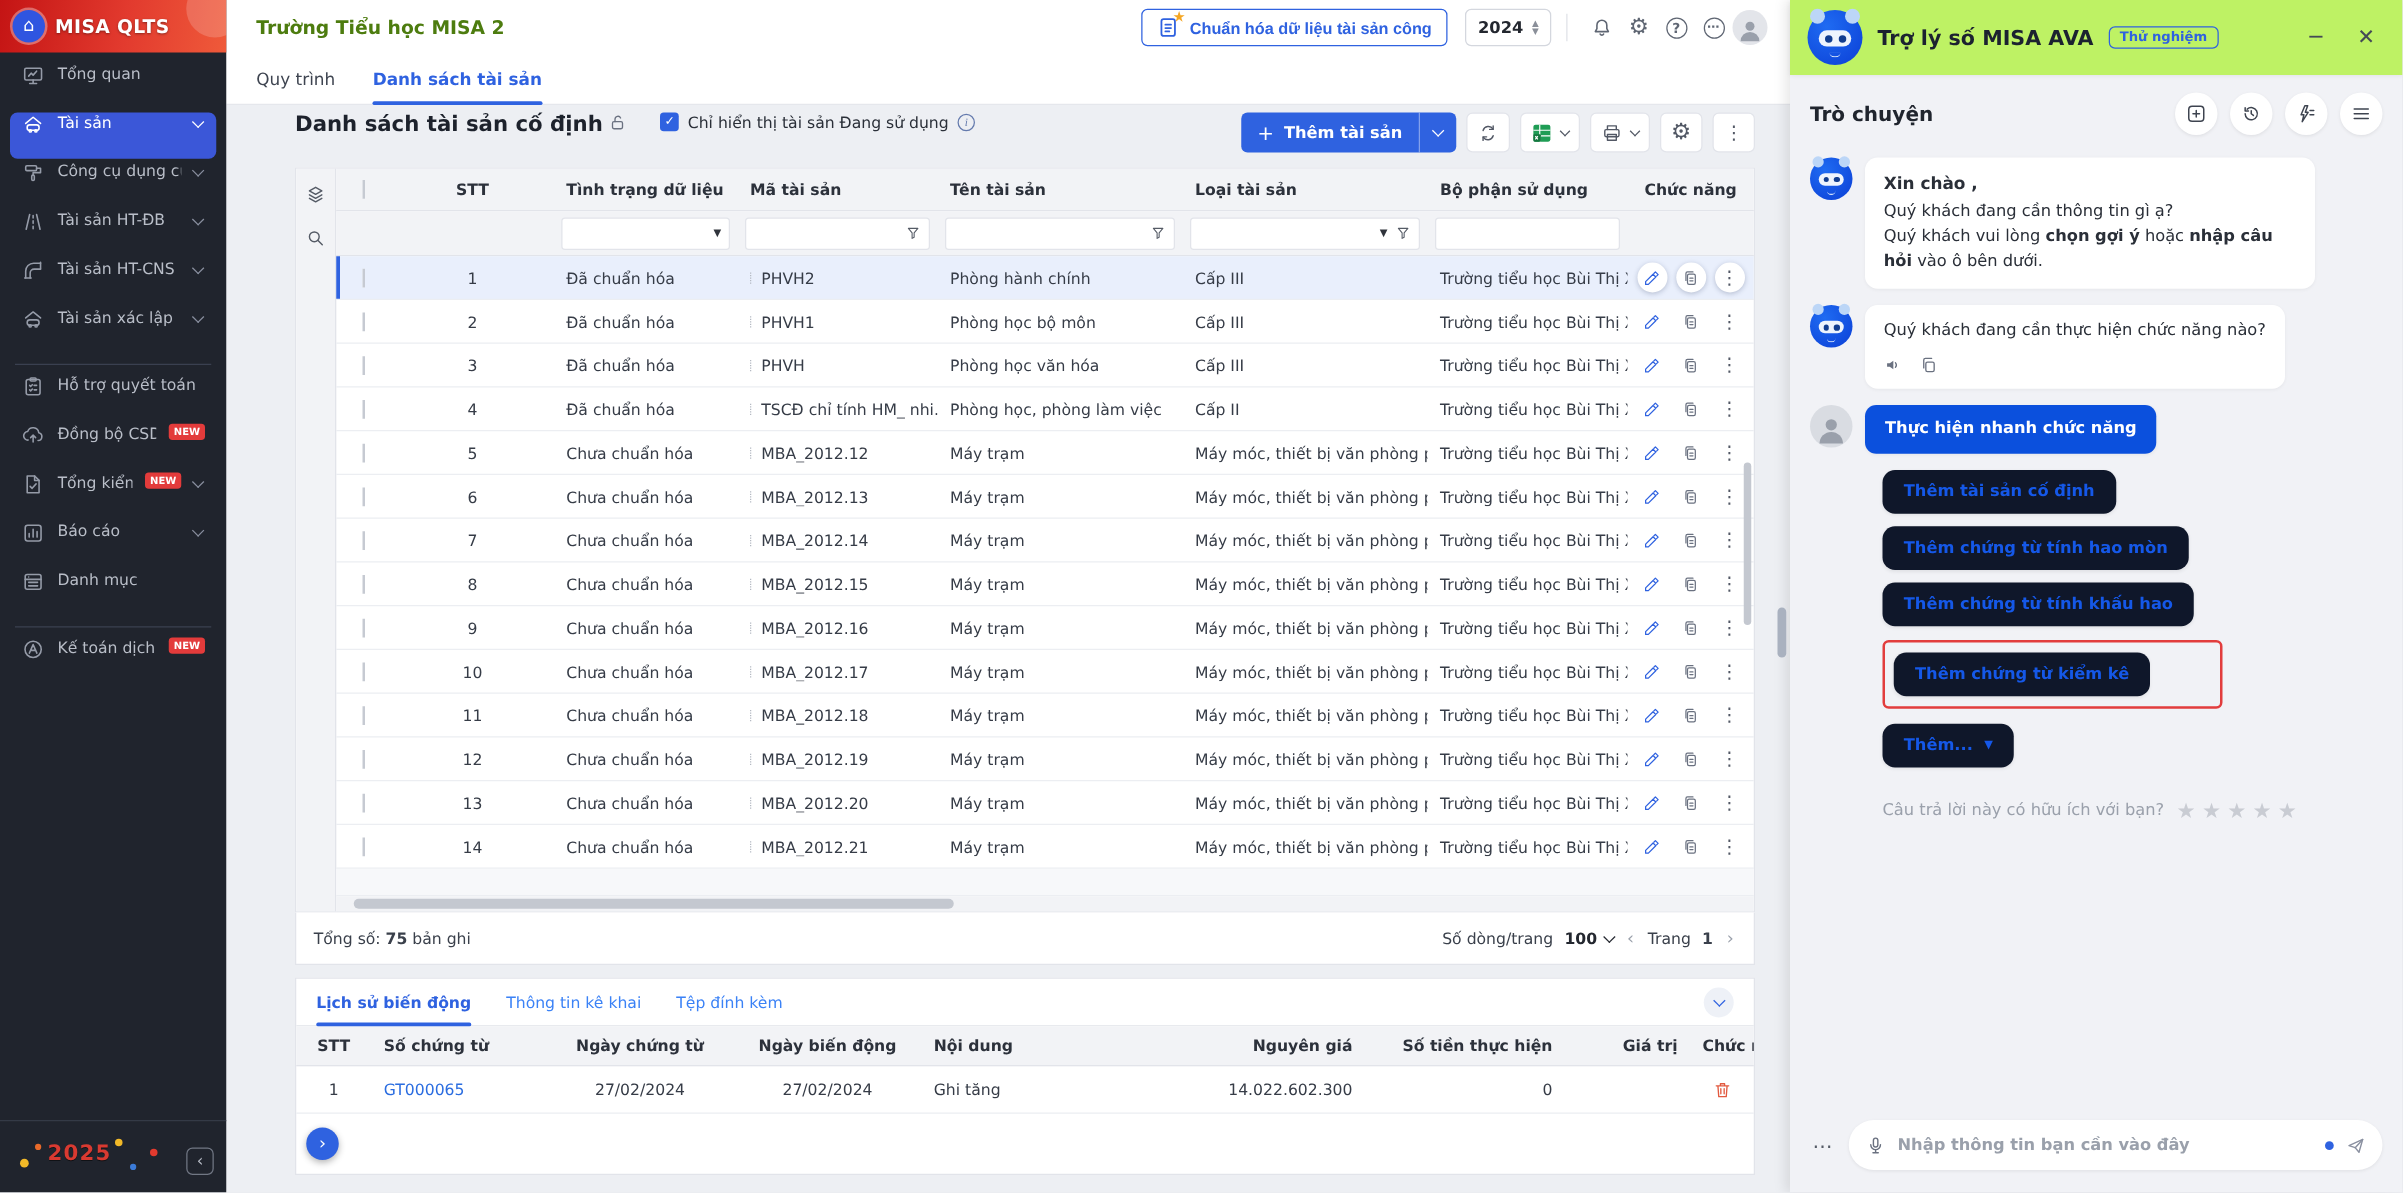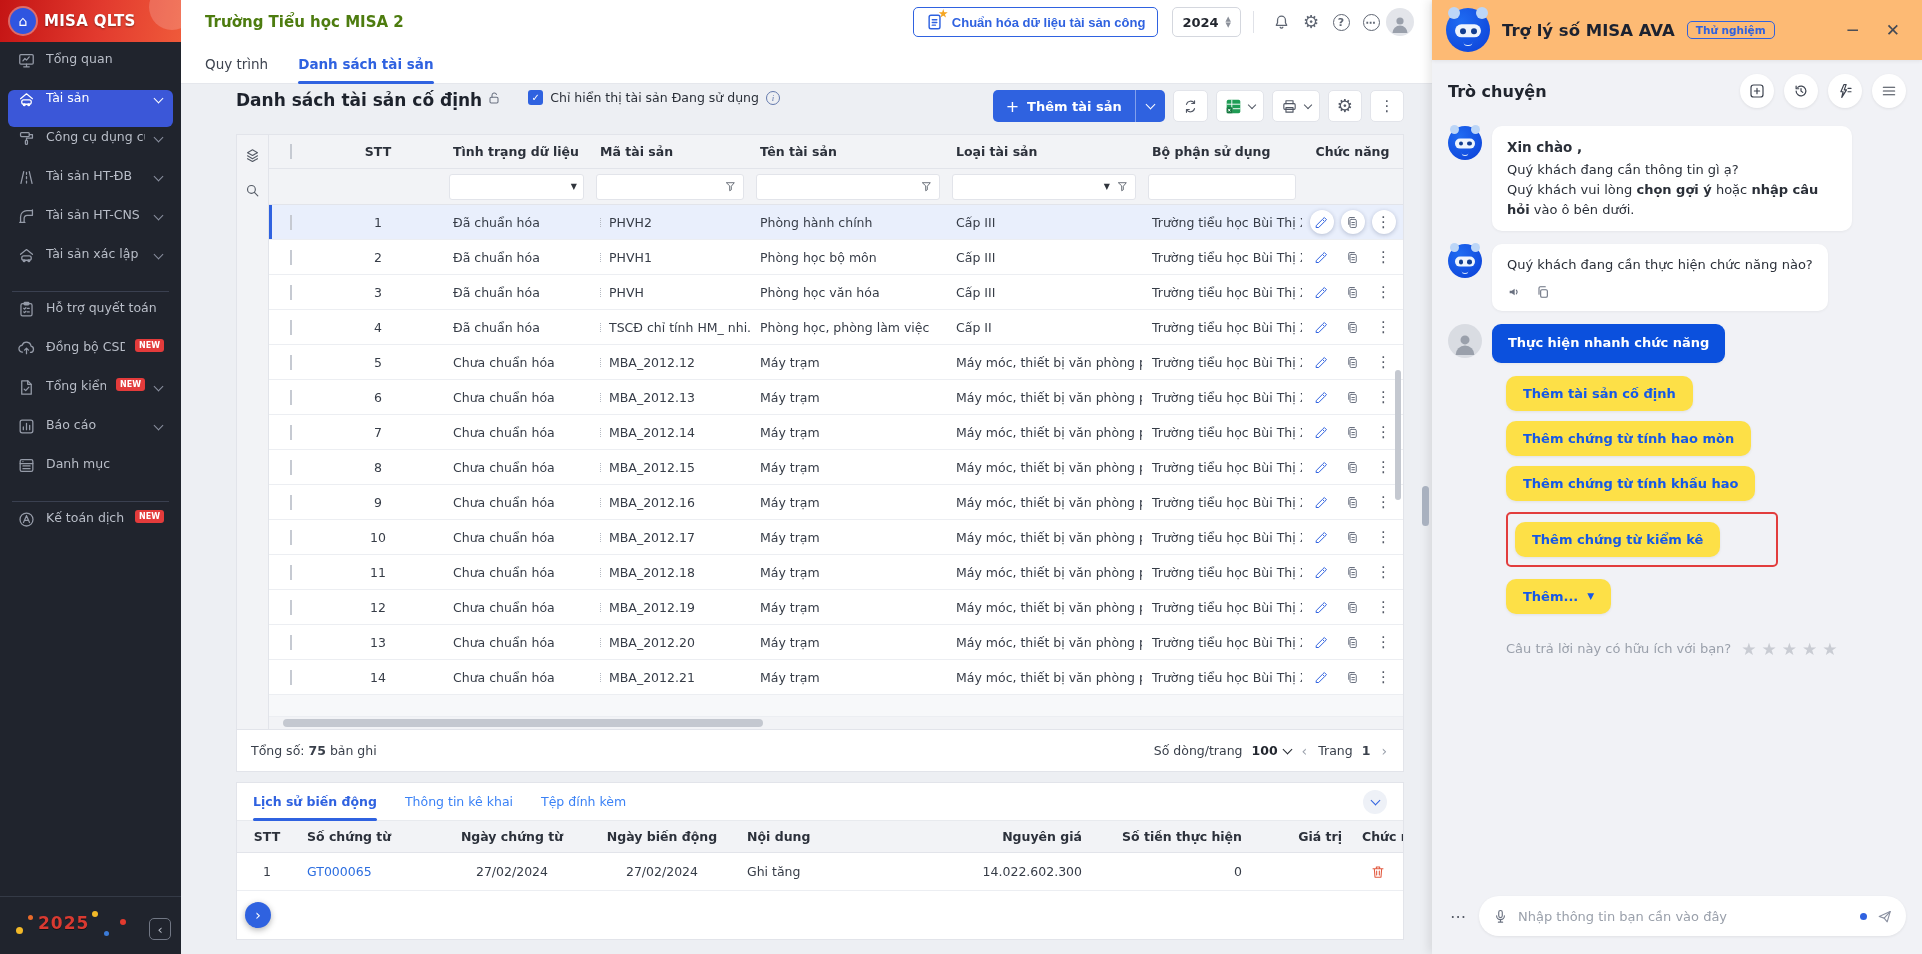--- a/index.html
+++ b/index.html
@@ -127,21 +127,21 @@
   .ctr { text-align:center; }
   .link { color:#2b6de0; cursor:pointer; }
   .trash { color:#e2593f; width:16px; height:16px; margin:0 auto; cursor:pointer; }
 
   .float-btn { position:absolute; left:64px; bottom:26px; width:26px; height:26px; border-radius:50%; background:#2f62e0; color:#fff; display:flex; align-items:center; justify-content:center; font-size:14px; box-shadow:0 2px 6px rgba(0,0,0,.3); cursor:pointer; z-index:4; }
 
   .drag-handle { position:absolute; left:1422px; top:486px; width:7px; height:40px; border-radius:4px; background:#a9b1bf; cursor:col-resize; z-index:5; }
 
   
   .chat { position:absolute; left:1432px; top:0; width:490px; height:954px; background:#f1f2f6; display:flex; flex-direction:column; box-shadow:-3px 0 10px rgba(0,0,0,.10); z-index:4; }
-  .chat-header { height:60px; background:#fdba74; display:flex; align-items:center; gap:12px; padding:0 20px 0 14px; box-shadow:0 1px 4px rgba(0,0,0,.07); flex:none; z-index:2; }
+  .chat-header { height:60px; background:#bef264; display:flex; align-items:center; gap:12px; padding:0 20px 0 14px; box-shadow:0 1px 4px rgba(0,0,0,.07); flex:none; z-index:2; }
   .bot-avatar { position:relative; width:44px; height:44px; border-radius:50%; background:radial-gradient(circle at 35% 30%,#1f6bf2,#0b3fd6); flex:none; }
   .bot-avatar .ear { position:absolute; width:12px; height:12px; border-radius:50%; background:#bcd6f7; top:-1px; }
   .bot-avatar .e1 { left:2px; } .bot-avatar .e2 { right:2px; }
   .bot-avatar .goggles { position:absolute; left:50%; top:50%; transform:translate(-50%,-44%); width:26px; height:13px; background:#eef4fd; border-radius:7px; display:flex; align-items:center; justify-content:center; gap:5px; }
   .bot-avatar .eye { width:6px; height:6px; border-radius:50%; background:#123d8f; }
   .bot-avatar .mouth { position:absolute; left:50%; bottom:6px; transform:translateX(-50%); width:9px; height:4px; border-bottom:1.8px solid #dce9fb; border-radius:0 0 8px 8px; }
   .bot-avatar.sm { width:34px; height:34px; }
   .bot-avatar.sm .ear { width:9px; height:9px; }
   .bot-avatar.sm .goggles { width:20px; height:10px; gap:4px; }
   .bot-avatar.sm .eye { width:4.5px; height:4.5px; }
@@ -156,30 +156,30 @@
   .circle-btn svg { width:18px; height:18px; }
   .messages { flex:1; padding:10px 16px 0; overflow:hidden; display:flex; flex-direction:column; gap:13px; }
   .msg-row { display:flex; gap:10px; align-items:flex-start; }
   .bubble { background:#fff; border-radius:10px; padding:11px 15px; font-size:13px; color:#2a2f38; line-height:1.55; box-shadow:0 1px 3px rgba(0,0,0,.05); max-width:360px; }
   .b-title { font-weight:700; font-size:13.5px; margin-bottom:2px; }
   .bubble.blue { background:#0b50dd; color:#fff; border-radius:9px; font-weight:600; padding:9px 16px; }
   .user-avatar { width:34px; height:34px; border-radius:50%; background:#d9dce2; overflow:hidden; display:flex; align-items:flex-end; justify-content:center; flex:none; }
   .msg-tools { display:flex; gap:12px; margin-top:9px; color:#6a7180; }
   .msg-tools svg { width:16px; height:16px; cursor:pointer; }
   .chips { display:flex; flex-direction:column; gap:10px; margin-left:58px; align-items:flex-start; }
-  .chip { background:#fde047; border:none; border-radius:10px; padding:10px 17px; color:#1558e8; font-weight:700; font-size:13px; box-shadow:0 1px 3px rgba(0,0,0,.07); cursor:pointer; font-family:inherit; display:flex; align-items:center; gap:9px; }
+  .chip { background:#0f172a; border:none; border-radius:10px; padding:10px 17px; color:#1558e8; font-weight:700; font-size:13px; box-shadow:0 1px 3px rgba(0,0,0,.07); cursor:pointer; font-family:inherit; display:flex; align-items:center; gap:9px; }
   .chip .tri { color:#1558e8; font-size:9px; }
   .chip-wrap.redbox { border:2.5px solid #e23d3d; border-radius:5px; padding:8px 56px 8px 7px; margin:1px 0; }
   .rating { display:flex; align-items:center; margin:12px 0 0 58px; color:#9aa0ab; font-size:13px; }
   .stars { color:#c9ccd3; font-size:17px; letter-spacing:5px; margin-left:10px; cursor:pointer; }
   .chat-input-row { display:flex; align-items:center; gap:10px; padding:12px 16px 18px; flex:none; }
   .dots-btn { color:#555b66; font-size:16px; cursor:pointer; padding:0 2px; letter-spacing:1px; }
   .chat-input { flex:1; height:40px; background:#fff; border-radius:21px; display:flex; align-items:center; gap:9px; padding:0 13px; box-shadow:0 1px 3px rgba(0,0,0,.07); }
   .chat-input svg { width:17px; height:17px; color:#6a7180; flex:none; cursor:pointer; }
-  .chat-input input { flex:1; border:none; outline:none; font-size:13px; color:#333; background:transparent; font-family:inherit; min-width:0; }
+  .chat-input input { flex:1; border:none; outline:none; font-size:13px; color:#333; background:transparent; font-family:inherit; min-width:0;font-weight:bold; }
   .chat-input input::placeholder { color:#9aa0ab; }
   .blue-dot { width:7px; height:7px; border-radius:50%; background:#2f62e0; flex:none; }
 </style>
 </head>
 <body>
 
 <nav class="sidebar">
   <div class="logo">
     <span class="logo-badge">⌂</span>
     <span class="logo-text">MISA QLTS</span>

